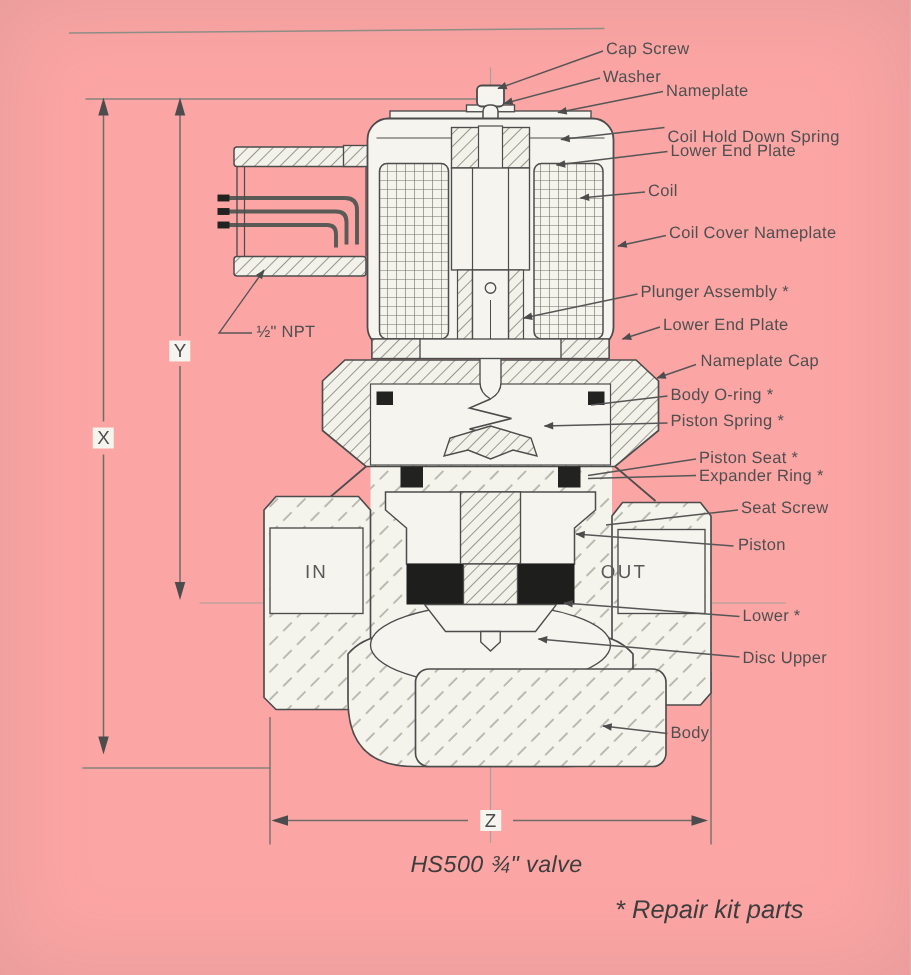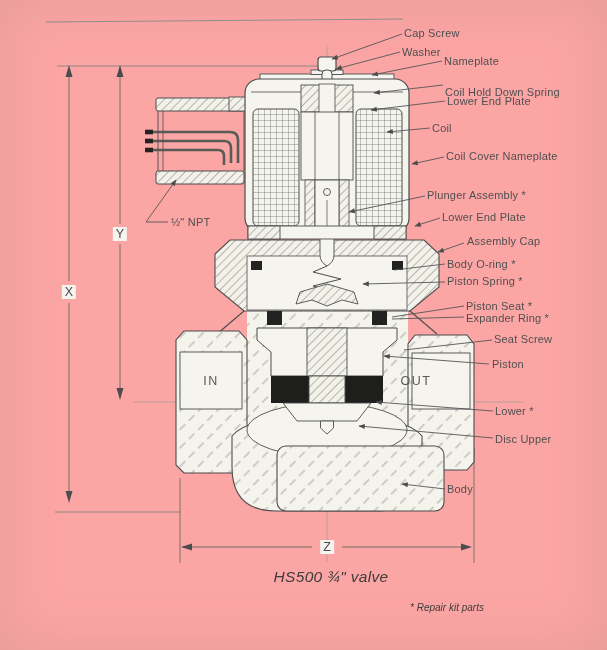--- a/index.html
+++ b/index.html
@@ -8,21 +8,21 @@
         box-shadow:inset 0 0 60px rgba(120,115,100,.18);overflow:hidden;}
   #art{position:absolute;left:0;top:0;}
   .lbl{position:absolute;font:11px/1.1 "Liberation Sans",sans-serif;color:#4f4f4f;
        letter-spacing:.2px;white-space:nowrap;transform:translateY(-50%);}
   .dim{position:absolute;font:12.5px "Liberation Sans",sans-serif;color:#4c4c4c;
        transform:translate(-50%,-50%);background:#f5f4ee;padding:0 3px;}
   .port{position:absolute;font:12.5px "Liberation Sans",sans-serif;color:#585858;
         letter-spacing:1.5px;transform:translate(-50%,-50%);}
   .caption{position:absolute;font-style:italic;font-size:15.5px;color:#3d3d3d;
            letter-spacing:.3px;transform:translate(-50%,-50%);white-space:nowrap;}
-  .footnote{position:absolute;font-style:italic;font-size:10px;color:#3d3d3d;
+  .footnote{position:absolute;font-style:italic;font-size:17px;color:#3d3d3d;
             transform:translateY(-50%);white-space:nowrap;}
 </style>
 </head>
 <body>
 
 <div id="page">
 
 <svg id="art" width="607" height="650" viewBox="0 0 607 650">
   <defs>
     <pattern id="hatch" width="6" height="6" patternUnits="userSpaceOnUse" patternTransform="rotate(45)">
@@ -184,21 +184,21 @@
 
 <div class="lbl" style="left:404px;top:33px">Cap Screw</div>
 <div class="lbl" style="left:402px;top:52px">Washer</div>
 <div class="lbl" style="left:444px;top:61px">Nameplate</div>
 <div class="lbl" style="left:445px;top:92px">Coil Hold Down Spring</div>
 <div class="lbl" style="left:447px;top:101px">Lower End Plate</div>
 <div class="lbl" style="left:432px;top:128px">Coil</div>
 <div class="lbl" style="left:446px;top:156px">Coil Cover Nameplate</div>
 <div class="lbl" style="left:427px;top:195px">Plunger Assembly *</div>
 <div class="lbl" style="left:442px;top:217px">Lower End Plate</div>
-<div class="lbl" style="left:467px;top:241px">Assembly Cap</div>
+<div class="lbl" style="left:467px;top:241px">Nameplate Cap</div>
 <div class="lbl" style="left:447px;top:264px">Body O-ring *</div>
 <div class="lbl" style="left:447px;top:281px">Piston Spring *</div>
 <div class="lbl" style="left:466px;top:306px">Piston Seat *</div>
 <div class="lbl" style="left:466px;top:318px">Expander Ring *</div>
 <div class="lbl" style="left:494px;top:339px">Seat Screw</div>
 <div class="lbl" style="left:492px;top:364px">Piston</div>
 <div class="lbl" style="left:495px;top:411px">Lower *</div>
 <div class="lbl" style="left:495px;top:439px">Disc Upper</div>
 <div class="lbl" style="left:447px;top:489px">Body</div>
 <div class="lbl" style="left:171px;top:222px">½" NPT</div>

